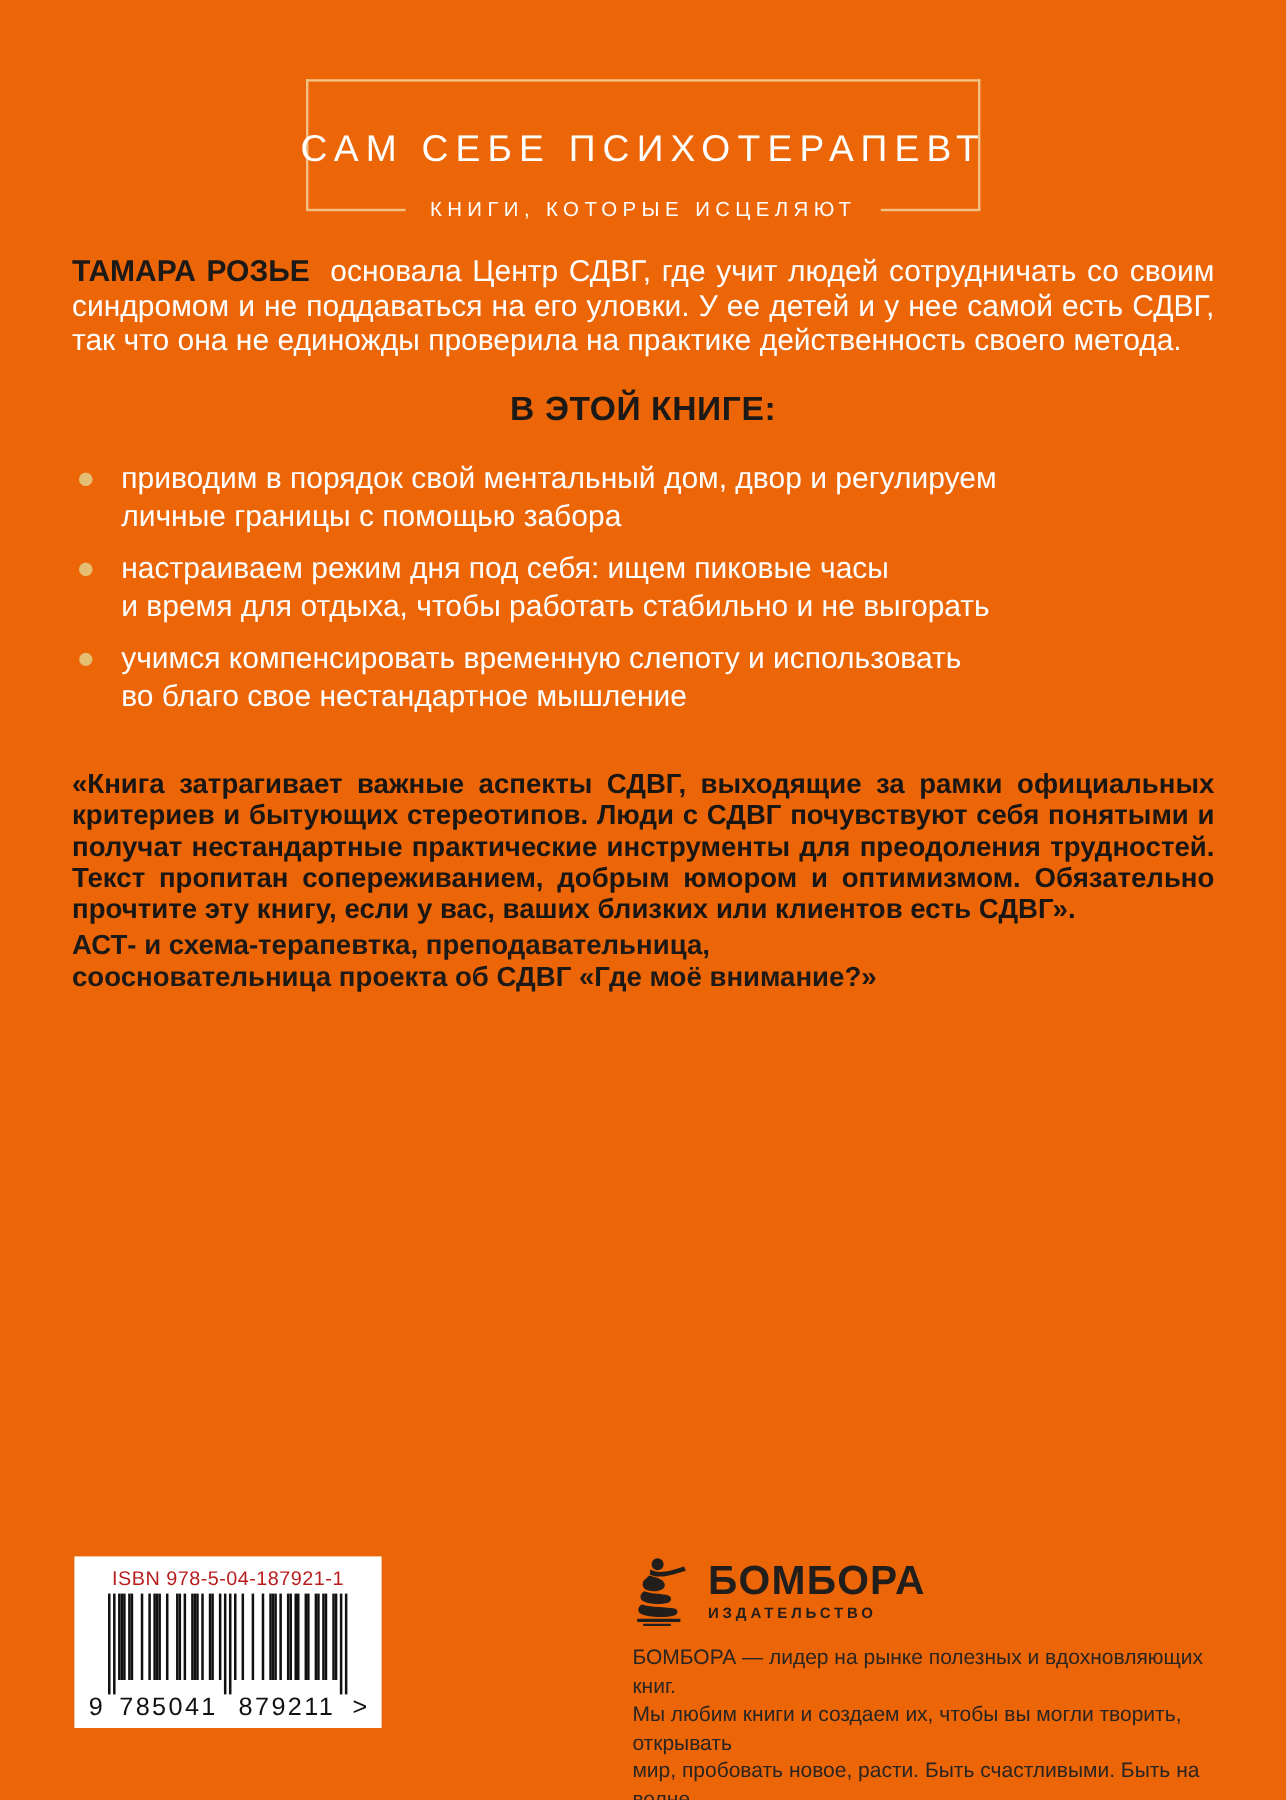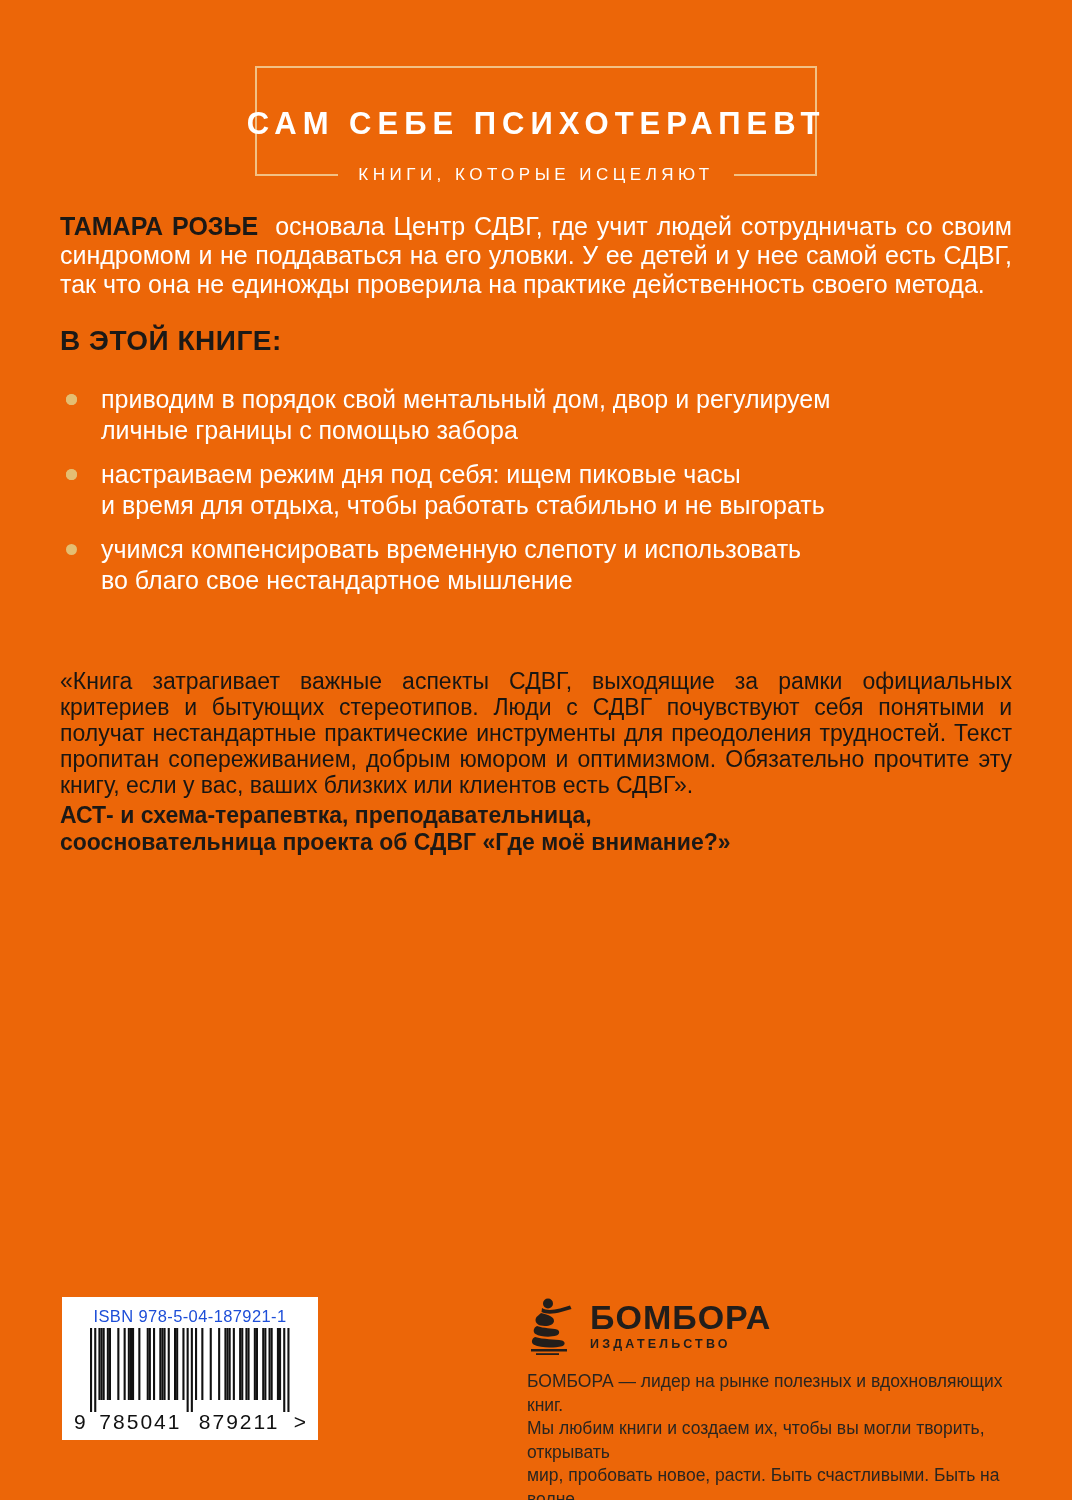--- a/index.html
+++ b/index.html
@@ -14,21 +14,21 @@
 
   
   .brand-box{
     position:relative;
     width:558px;height:107px;
     margin:66px auto 0;
     border:2px solid #F2C185;border-bottom:none;
     display:flex;align-items:center;justify-content:center;
   }
   .brand-title{
-    color:#FFFFFF;font-size:31px;font-weight:700;
+    color:#FFFFFF;font-size:31px;font-weight:400;
     letter-spacing:6px;white-space:nowrap;padding-top:4px;
   }
   .brand-sub-row{
     position:absolute;left:-2px;right:-2px;bottom:-10px;
     display:flex;align-items:center;
   }
   .brand-sub-row .rule{flex:1;height:2px;background:#F2C185;}
   .brand-subtitle{
     color:#FFFFFF;font-size:17px;font-weight:400;
     letter-spacing:4.5px;white-space:nowrap;padding:0 20px;
@@ -49,41 +49,42 @@
     margin-top:37px;
     font-size:25px;line-height:29px;
     text-align:justify;
     color:#FFFFFF;
   }
   .author-name{color:#1C1916;font-weight:700;margin-right:17px;}
 
   
   .book-heading{
     margin-top:26px;
+    text-align:center;
     color:#1C1916;font-size:28px;font-weight:700;letter-spacing:0.5px;
   }
   .book-list{list-style:none;margin:27px 0 0;padding:0;}
   .book-list li{
     position:relative;
     padding-left:41px;
     margin-bottom:13px;
     color:#FFFFFF;font-size:25px;line-height:31px;
   }
   .bullet-dot{
     position:absolute;left:6px;top:10px;
     width:11px;height:11px;border-radius:50%;
     background:#E4BE72;
   }
   .item-text{white-space:pre-line;}
 
   
   .quote{
-    margin-top:72px;
+    margin-top:44px;
     color:#191613;
-    font-size:23px;font-weight:400;line-height:26px;
+    font-size:23px;font-weight:700;line-height:26px;
     text-align:justify;
   }
   .reviewer-name{
     margin-top:19px;
     text-align:right;
     color:#FFFFFF;font-size:26px;font-weight:700;letter-spacing:0.5px;
   }
   .reviewer-role{
     margin-top:4px;
     text-align:left;
@@ -97,21 +98,21 @@
     display:flex;align-items:flex-start;
   }
   .barcode-box{
     margin-left:62px;
     width:256px;height:143px;
     background:#FFFFFF;
     display:flex;flex-direction:column;align-items:center;
   }
   .isbn-label{
     margin-top:10px;
-    color:#1d4ed8;font-size:16.5px;letter-spacing:0.4px;white-space:nowrap;
+    color:#b91c1c;font-size:16.5px;letter-spacing:0.4px;white-space:nowrap;
   }
   .publisher{margin-left:209px;width:486px;}
   .logo-row{display:flex;align-items:flex-start;}
   .logo-icon{width:50px;height:58px;flex:none;}
   .logo-textcol{margin-left:13px;padding-top:3px;}
   .logo-name{
     color:#221E1B;font-size:34px;font-weight:700;letter-spacing:1px;line-height:34px;
   }
   .logo-sub{
     color:#221E1B;font-size:12.5px;font-weight:700;letter-spacing:3.2px;margin-top:3px;

